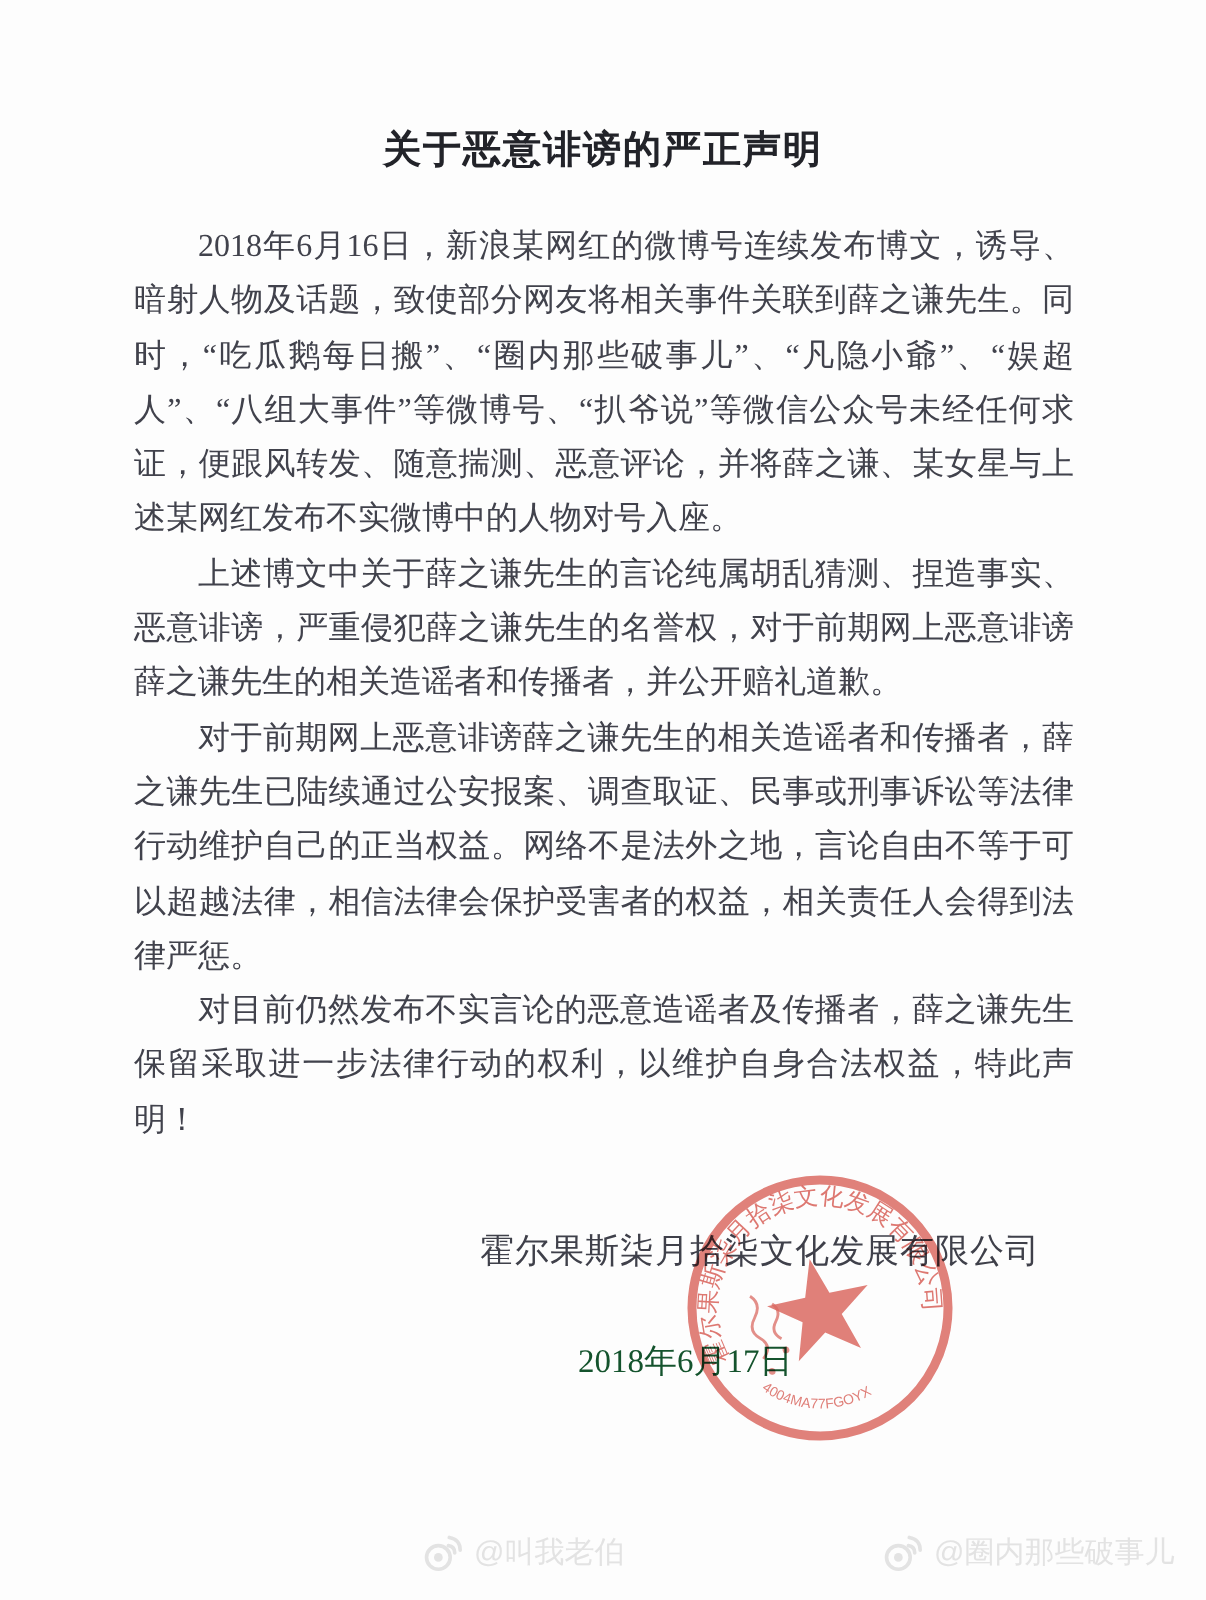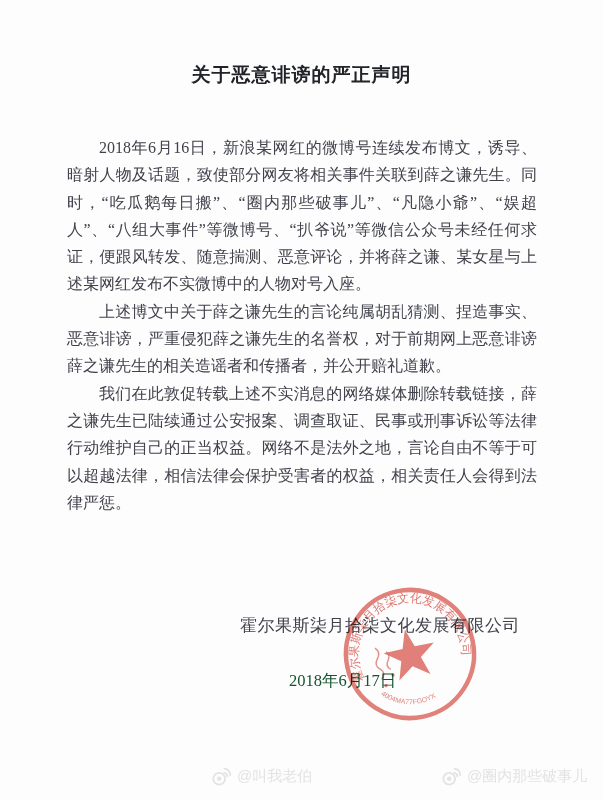--- a/index.html
+++ b/index.html
@@ -21,21 +21,20 @@
     letter-spacing:1px;
     color:#222329;
   }
   .doc-body{
     position:absolute;
     top:110px;left:67px;width:470px;
     font-size:16px;
     line-height:27.3px;
     color:#41424c;
     text-align:justify;
-    margin-top:24px;
   }
   .doc-body p{
     margin:0;
     text-indent:2em;
   }
   .sig-company{
     position:absolute;
     top:614px;left:0;right:83px;
     text-align:right;
     font-size:17px;
@@ -76,21 +75,22 @@
 </head>
 <body>
 
 <div class="page">
 
   <div class="doc-title">关于恶意诽谤的严正声明</div>
 
   <div class="doc-body">
     <p>2018年6月16日，新浪某网红的微博号连续发布博文，诱导、暗射人物及话题，致使部分网友将相关事件关联到薛之谦先生。同时，“吃瓜鹅每日搬”、“圈内那些破事儿”、“凡隐小爺”、“娱超人”、“八组大事件”等微博号、“扒爷说”等微信公众号未经任何求证，便跟风转发、随意揣测、恶意评论，并将薛之谦、某女星与上述某网红发布不实微博中的人物对号入座。</p>
     <p>上述博文中关于薛之谦先生的言论纯属胡乱猜测、捏造事实、恶意诽谤，严重侵犯薛之谦先生的名誉权，对于前期网上恶意诽谤薛之谦先生的相关造谣者和传播者，并公开赔礼道歉。</p>
-    <p>我们在此敦促转载上述不实消息的网络媒体删除转载链接，薛之谦先生已陆续通过公安报案、调查取证、民事或刑事诉讼等法律行动维护自己的正当权益。网络不是法外之地，言论自由不等于可以超越法律，相信法律会保护受害者的权益，相关责任人会得到法律严惩。</p>
+    <p>对于前期网上恶意诽谤薛之谦先生的相关造谣者和传播者，薛之谦先生已陆续通过公安报案、调查取证、民事或刑事诉讼等法律行动维护自己的正当权益。网络不是法外之地，言论自由不等于可以超越法律，相信法律会保护受害者的权益，相关责任人会得到法律严惩。</p>
+    <p>对目前仍然发布不实言论的恶意造谣者及传播者，薛之谦先生保留采取进一步法律行动的权利，以维护自身合法权益，特此声明！</p>
   </div>
 
   <div class="sig-company">霍尔果斯柒月拾柒文化发展有限公司</div>
 
   <div class="sig-date">2018年6月17日</div>
 
   <svg class="seal" viewBox="0 0 138 138">
     <defs>
       <path id="ringTop" d="M 20.1 86.7 A 52 52 0 1 1 117.9 86.7" fill="none"></path>
       <path id="ringBottom" d="M 25 93 A 50 50 0 0 0 113 93" fill="none"></path>

